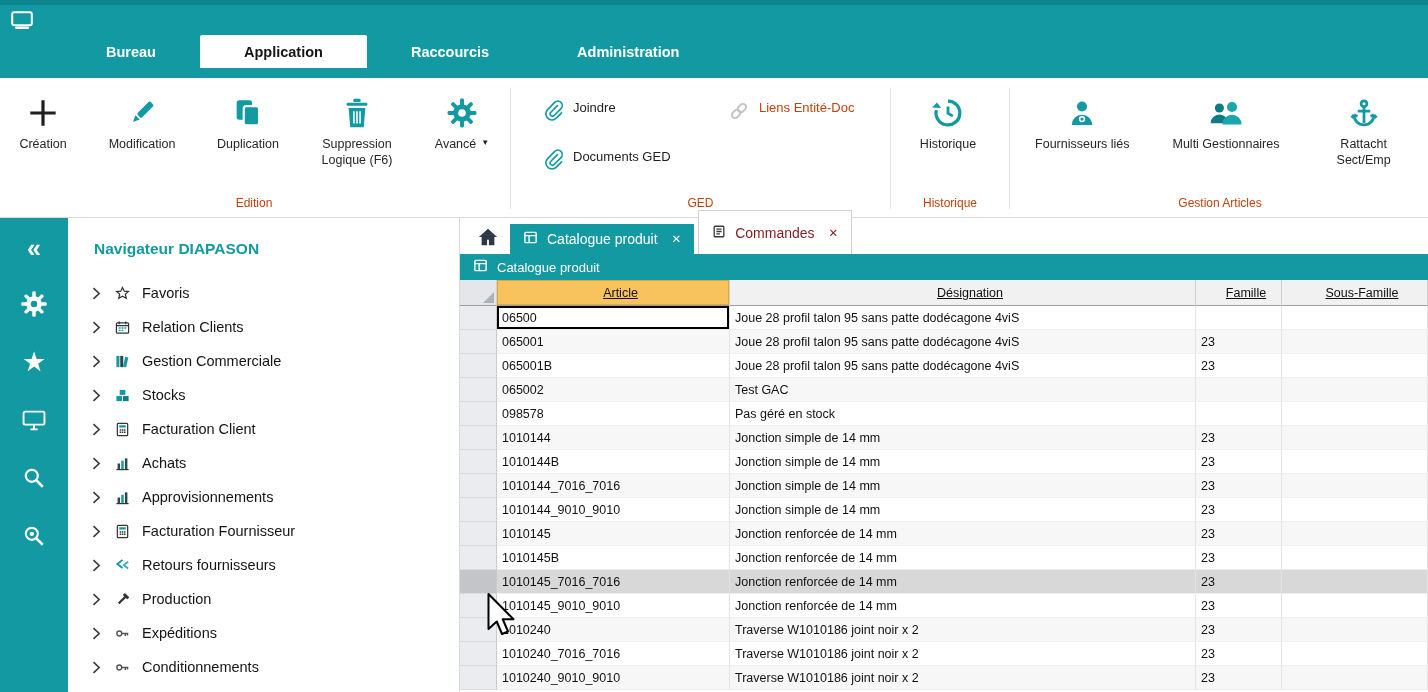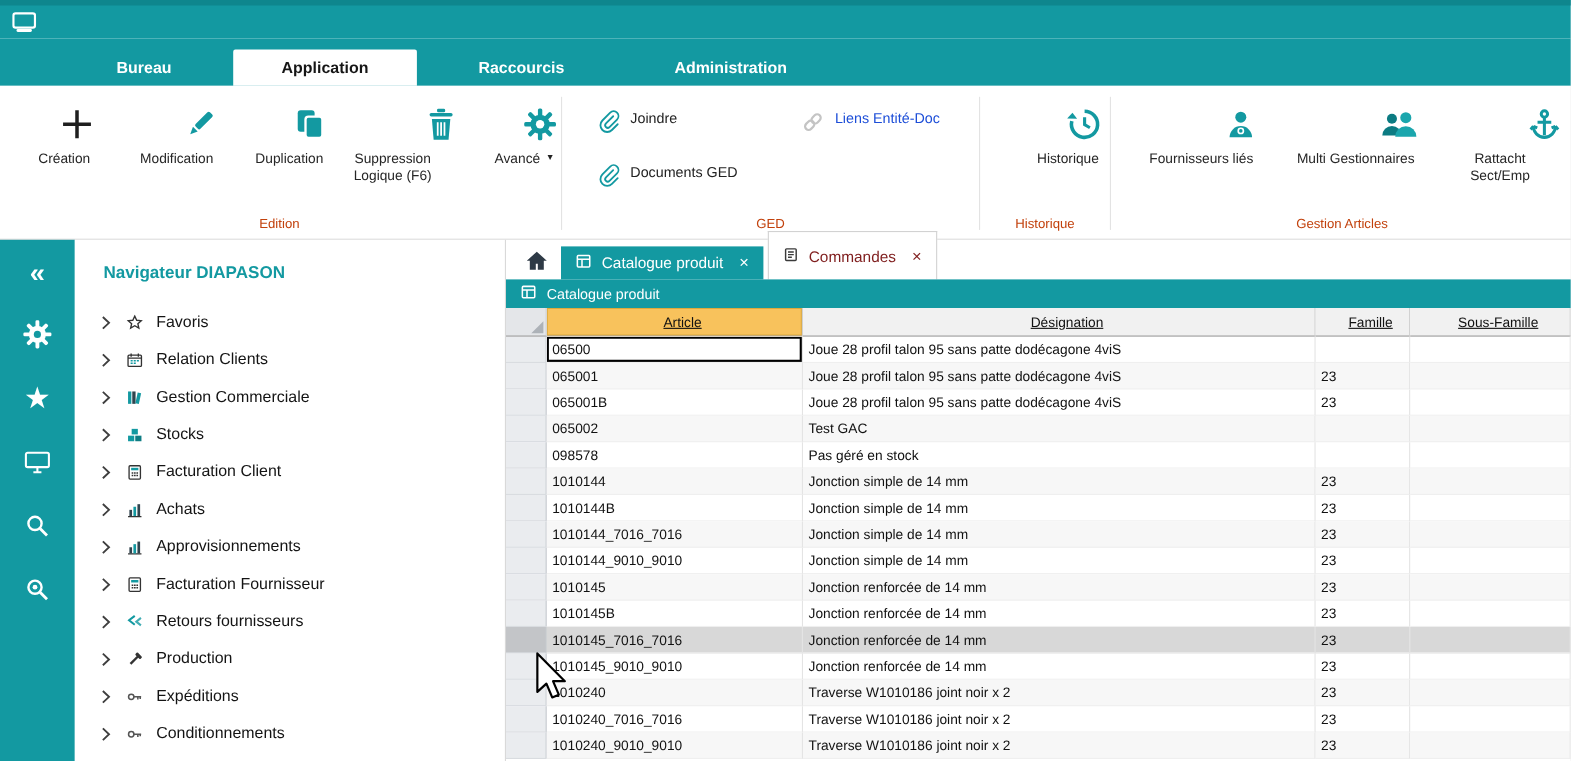--- a/index.html
+++ b/index.html
@@ -12,39 +12,39 @@
   body{margin:0;background:#888;}
   .app{position:relative;width:1428px;height:692px;background:#fff;overflow:hidden;
        font-family:"Liberation Sans",sans-serif;-webkit-font-smoothing:antialiased;}
 
   
   .titlebar{height:35px;background:var(--teal);border-top:5px solid var(--teal-dark);
             display:flex;align-items:center;padding-left:9px;}
   .app-icon{width:26px;height:24px;display:flex;align-items:center;justify-content:center;}
 
   
-  .ribbon-tabbar{height:43px;background:var(--teal);display:flex;align-items:flex-end;padding-left:62px;gap:12px;}
+  .ribbon-tabbar{height:43px;background:var(--teal);display:flex;align-items:flex-start;padding-left:62px;}
   .rtab{height:33px;display:flex;align-items:center;padding:0 44px;color:#fff;font-weight:bold;
         font-size:14.5px;cursor:default;white-space:nowrap;}
   .rtab.active{background:#fff;color:#161616;border-radius:2px 2px 0 0;}
 
   
   .ribbon{height:140px;background:#fff;display:flex;border-bottom:1px solid #D8D8D8;}
   .rgroup{display:flex;flex-direction:column;}
   .rbtns{flex:1;display:flex;align-items:flex-start;padding-top:8px;}
   .rgroup-label{height:22px;line-height:16px;text-align:center;color:#c2410c;font-size:12px;}
   .rsep{width:1px;background:#E3E3E3;margin:10px 2px 8px;}
-  .rbtn{display:flex;flex-direction:column;align-items:flex-end;padding-top:4px;cursor:pointer;}
+  .rbtn{display:flex;flex-direction:column;align-items:center;padding-top:4px;cursor:pointer;}
   .ric{height:46px;display:flex;align-items:center;justify-content:center;}
   .rlabel{font-size:12.5px;color:#262626;text-align:center;line-height:1.3;padding:0 4px;}
   .avance-label{display:flex;align-items:flex-start;gap:5px;}
   .caret{font-size:8px;color:#222;margin-top:2px;}
   .ged-grid{display:grid;grid-template-columns:185px auto;row-gap:24px;padding:22px 14px 0 30px;flex:1;align-content:start;}
   .sbtn{display:flex;gap:9px;font-size:13px;color:#222;cursor:pointer;white-space:nowrap;}
-  .sbtn.disabled{color:#1d4ed8;cursor:default;}
+  .sbtn.disabled{color:#c2410c;cursor:default;}
   .sbtn.liens{grid-column:2;grid-row:1;}
   .sbtn.docs{grid-column:1;grid-row:2;}
 
   
   .main{display:flex;height:474px;}
   .rail{width:68px;background:var(--teal);display:flex;flex-direction:column;align-items:center;padding-top:14px;}
   .rail-btn{width:40px;height:40px;display:flex;align-items:center;justify-content:center;
             color:#fff;margin-bottom:18px;cursor:pointer;}
   .rail-btn.collapse{font-size:25px;font-weight:bold;height:32px;margin-bottom:20px;}
   .rail-btn.star{font-size:27px;line-height:1;}

